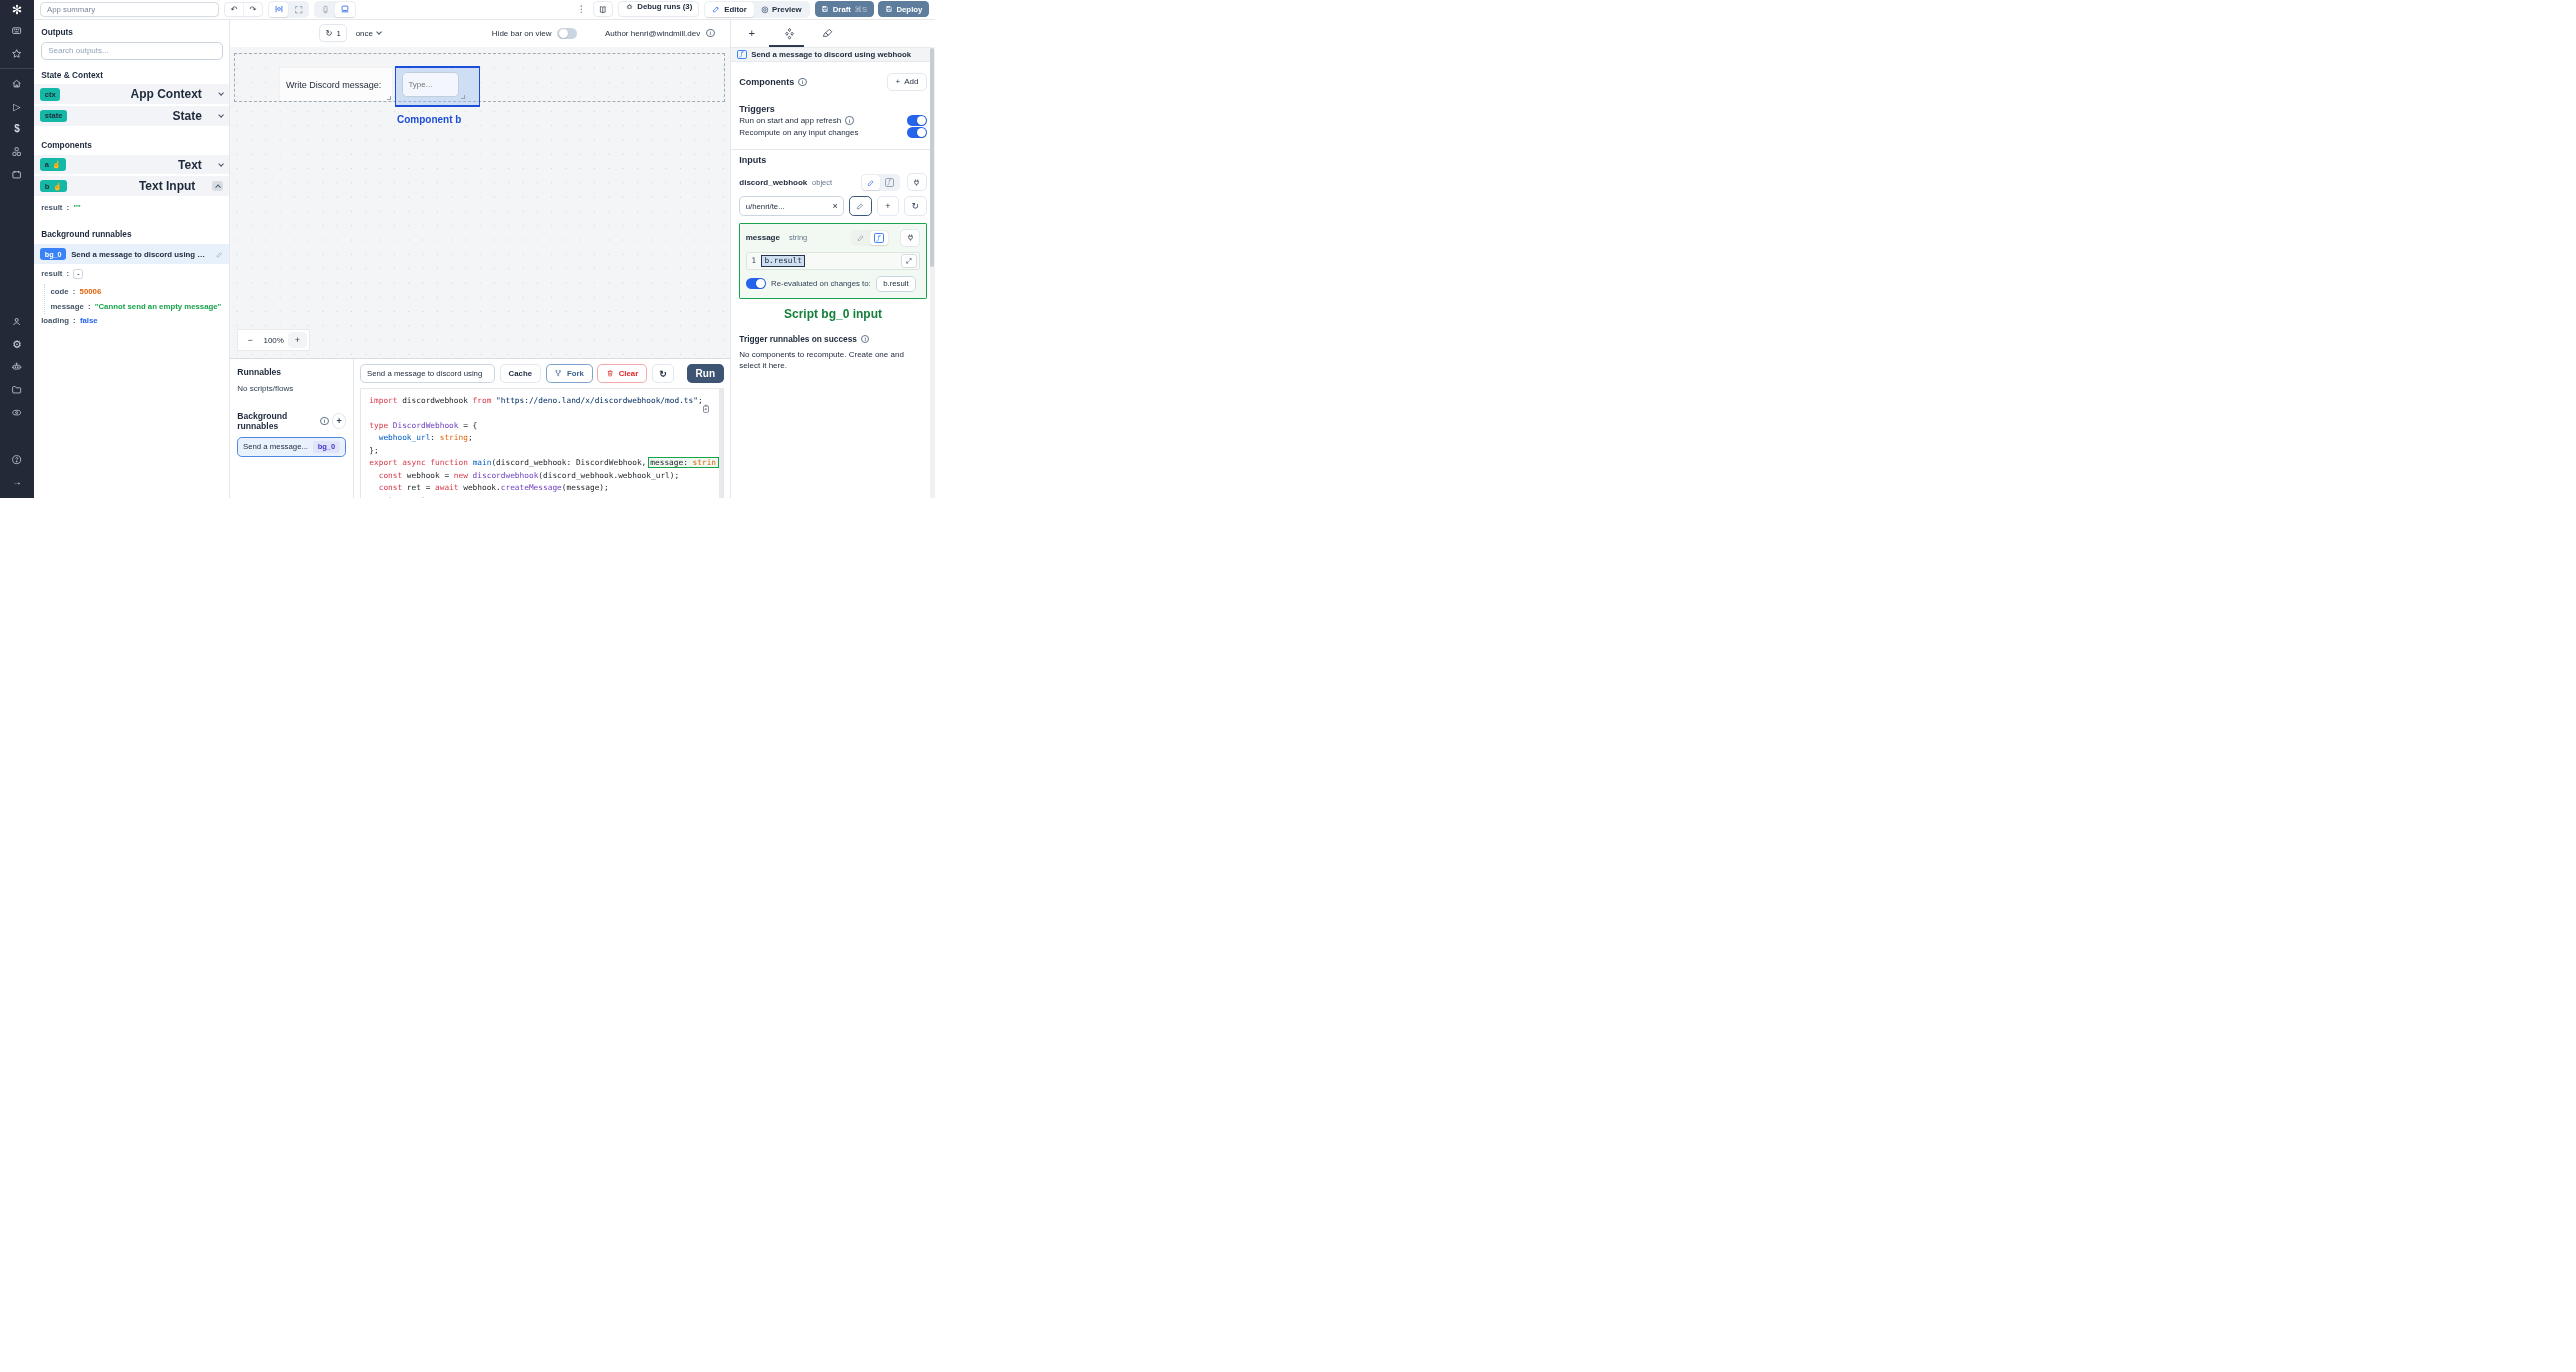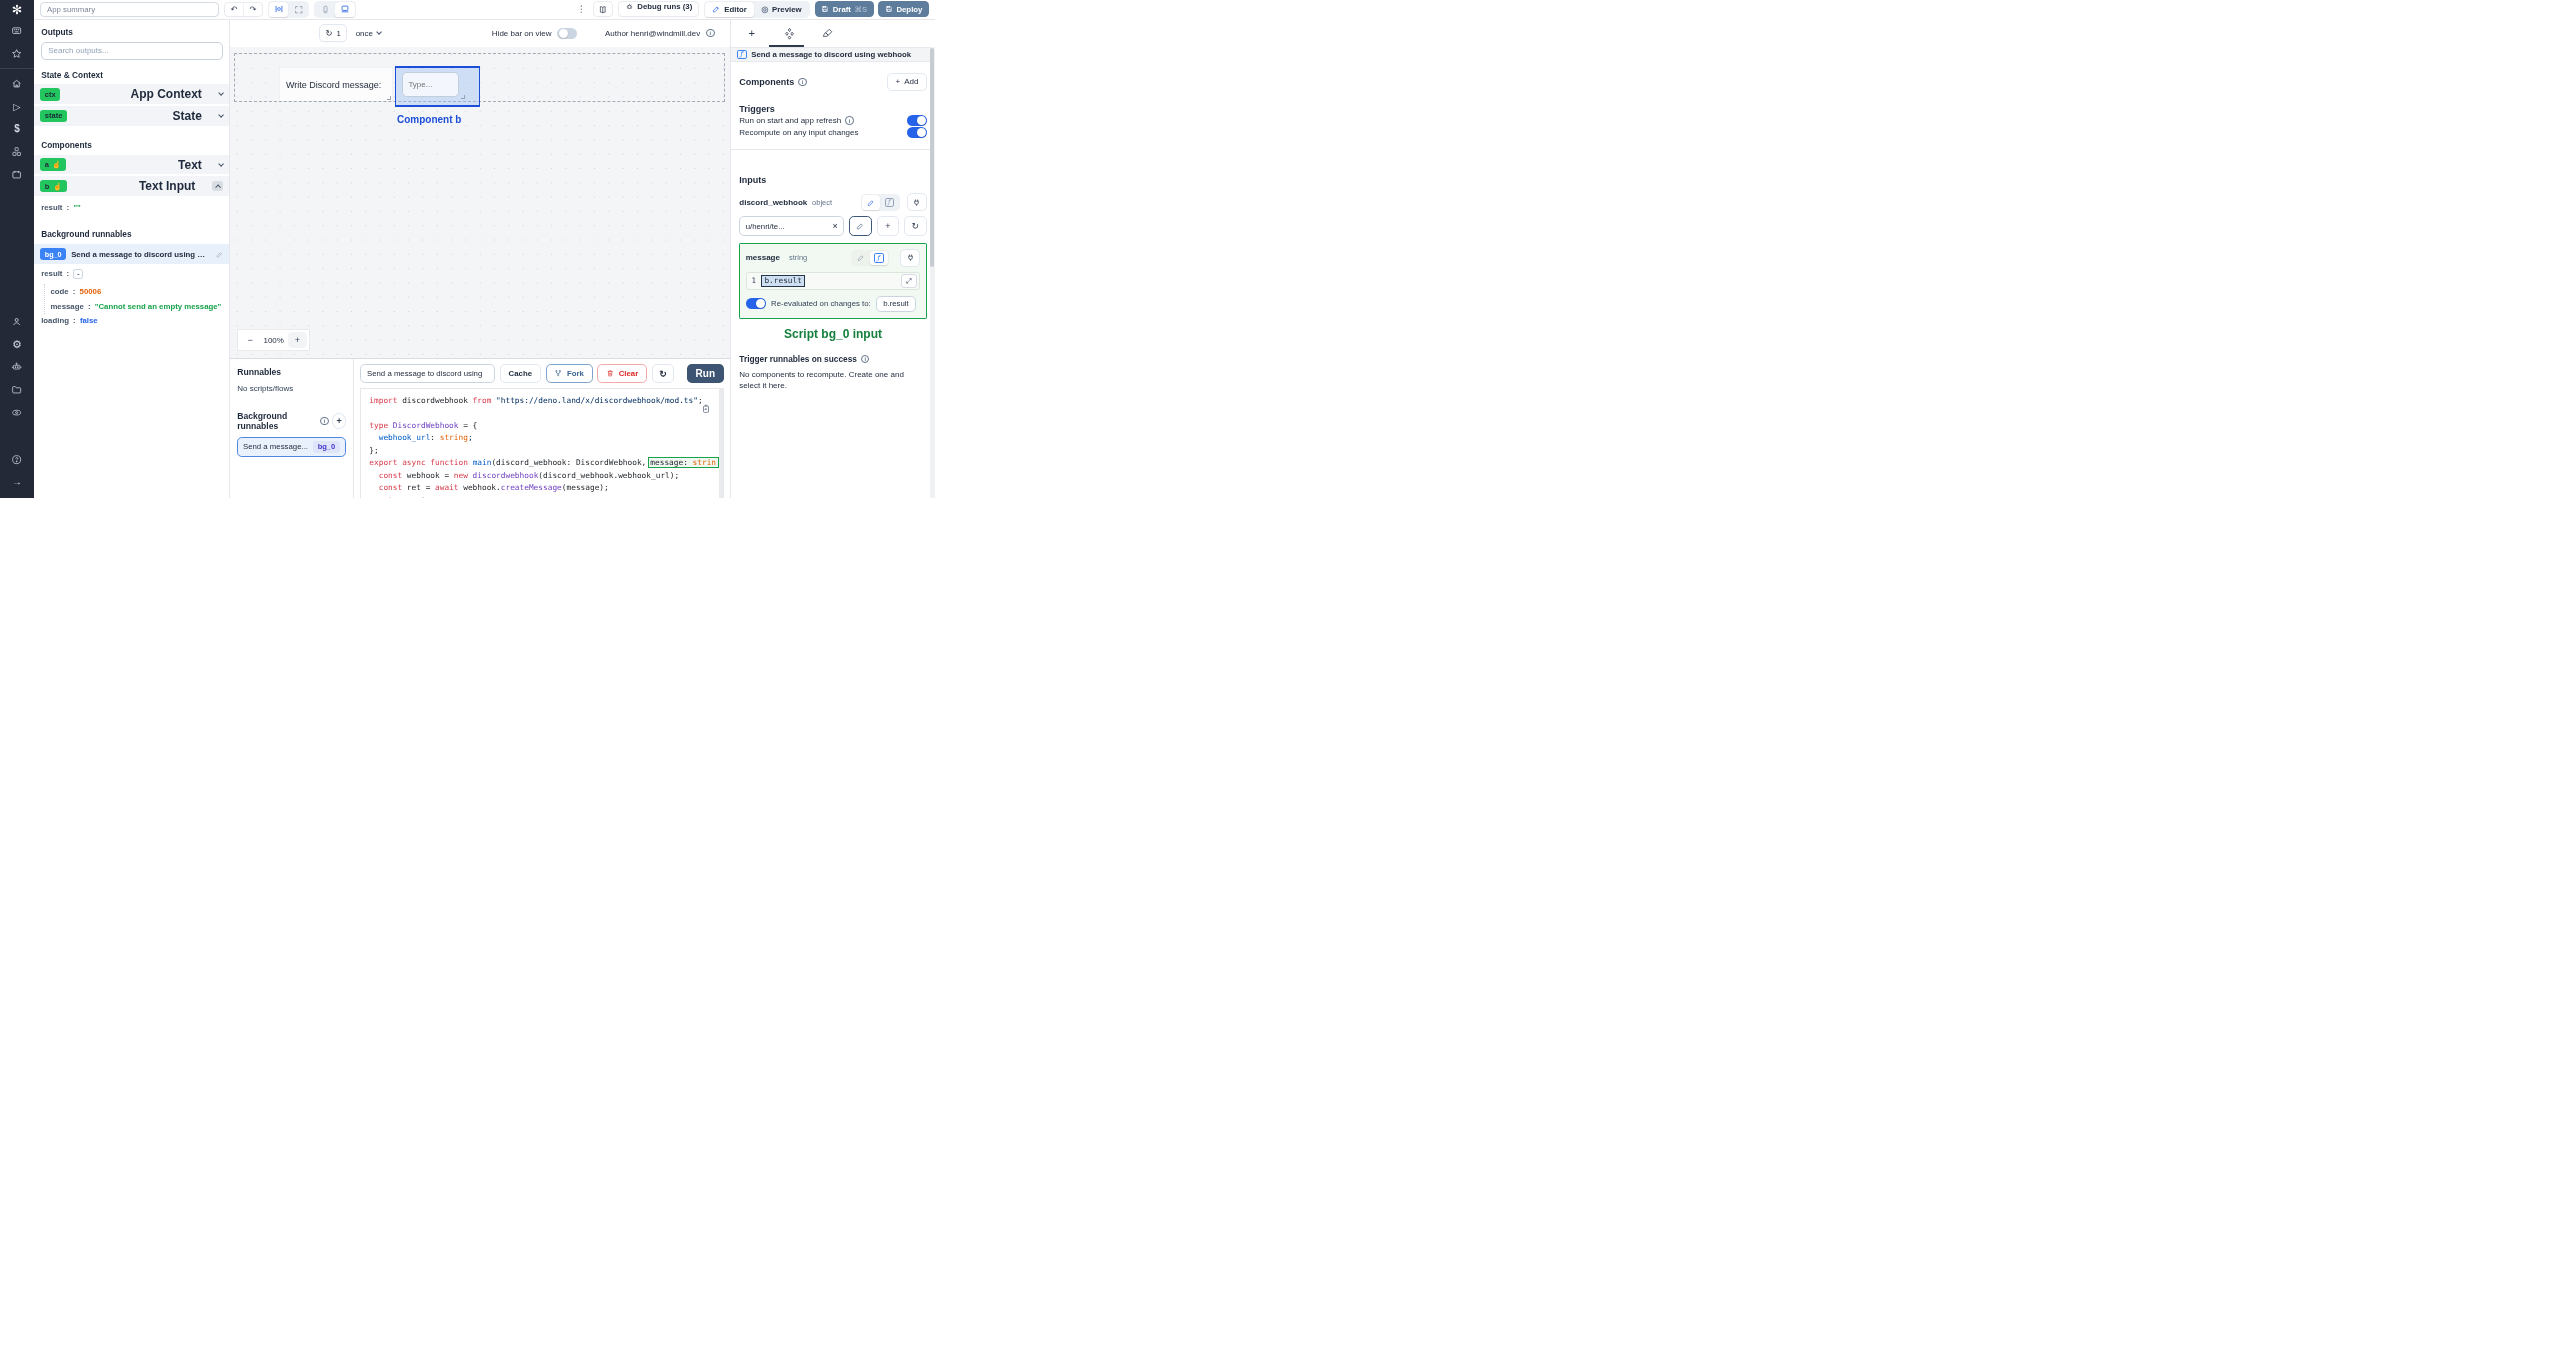--- a/index.html
+++ b/index.html
@@ -55,21 +55,21 @@
   .content{flex:1;display:flex;min-height:0}
 
   
   .outputs{width:196px;flex:none;border-right:0.6px solid #e5e7eb;background:#fff;font-size:7.8px;overflow:hidden}
   .outputs h2{font-size:8.3px;font-weight:700;margin:7.2px 7.2px 4.8px}
   .search-out{display:block;width:182px;margin:0 7.2px;height:18.5px;border:0.6px solid #c9d2dd;border-radius:4.8px;
     padding:0 6px;font-size:8px;outline:none;color:#334155}
   .search-out::placeholder{color:#94a3b8}
   .sectitle{font-size:8.3px;font-weight:700;margin:9.5px 7.2px 4.8px}
   .orow{height:19.7px;background:#f2f4f7;display:flex;align-items:center;padding:0 6px;gap:4.8px;margin-bottom:1.8px;cursor:pointer}
-  .kbadge{background:#22c55e;border-radius:3px;padding:1.8px 4.8px;font-weight:700;font-size:7.5px;color:#1f2937;
+  .kbadge{background:#14b8a6;border-radius:3px;padding:1.8px 4.8px;font-weight:700;font-size:7.5px;color:#1f2937;
     display:inline-flex;align-items:center;gap:3.6px}
   .kbadge .hand{font-size:7.2px;color:#475569;font-weight:400}
   .rowtype{margin-left:auto;font-weight:700;font-size:12px;color:#1e293b;display:flex;align-items:center;gap:17px}
   .chevbox{width:10.7px;height:10.7px;background:#d8dde4;border-radius:2.4px;display:flex;align-items:center;justify-content:center}
   .kvline{display:flex;align-items:center;gap:4.2px;padding:4.8px 7.2px;font-size:7.8px;color:#475569;font-weight:600}
   .kvline .v-str{color:#16a34a;font-weight:700}
   .kvline .v-num{color:#e36209;font-weight:700}
   .kvline .v-bool{color:#2563eb;font-weight:700}
   .minusbox{width:10px;height:10px;border:0.6px solid #cbd5e1;border-radius:2.4px;display:flex;align-items:center;
     justify-content:center;font-size:6.6px;color:#475569;cursor:pointer}
@@ -594,21 +594,21 @@
           <div class="trigrow">
             <span>Run on start and app refresh</span>
             <span class="info"></span>
             <span class="toggle on"></span>
           </div>
           <div class="trigrow">
             <span>Recompute on any input changes</span>
             <span class="toggle on"></span>
           </div>
           <hr class="rdivider">
-          <div class="h15" style="margin-top:25px">Inputs</div>
+          <div class="h15" style="margin-top:5px">Inputs</div>
 
           <div class="inprow">
             <span class="inpname">discord_webhook</span>
             <span class="inptype">object</span>
             <span class="minsegs">
               <span class="seg active">
                 <svg width="7.8" height="7.8" viewBox="0 0 24 24" fill="none" stroke="currentColor" stroke-width="2">
                     <path d="M14.5 5.5l4 4L8 20H4v-4z"></path>
                   </svg>
               </span>

